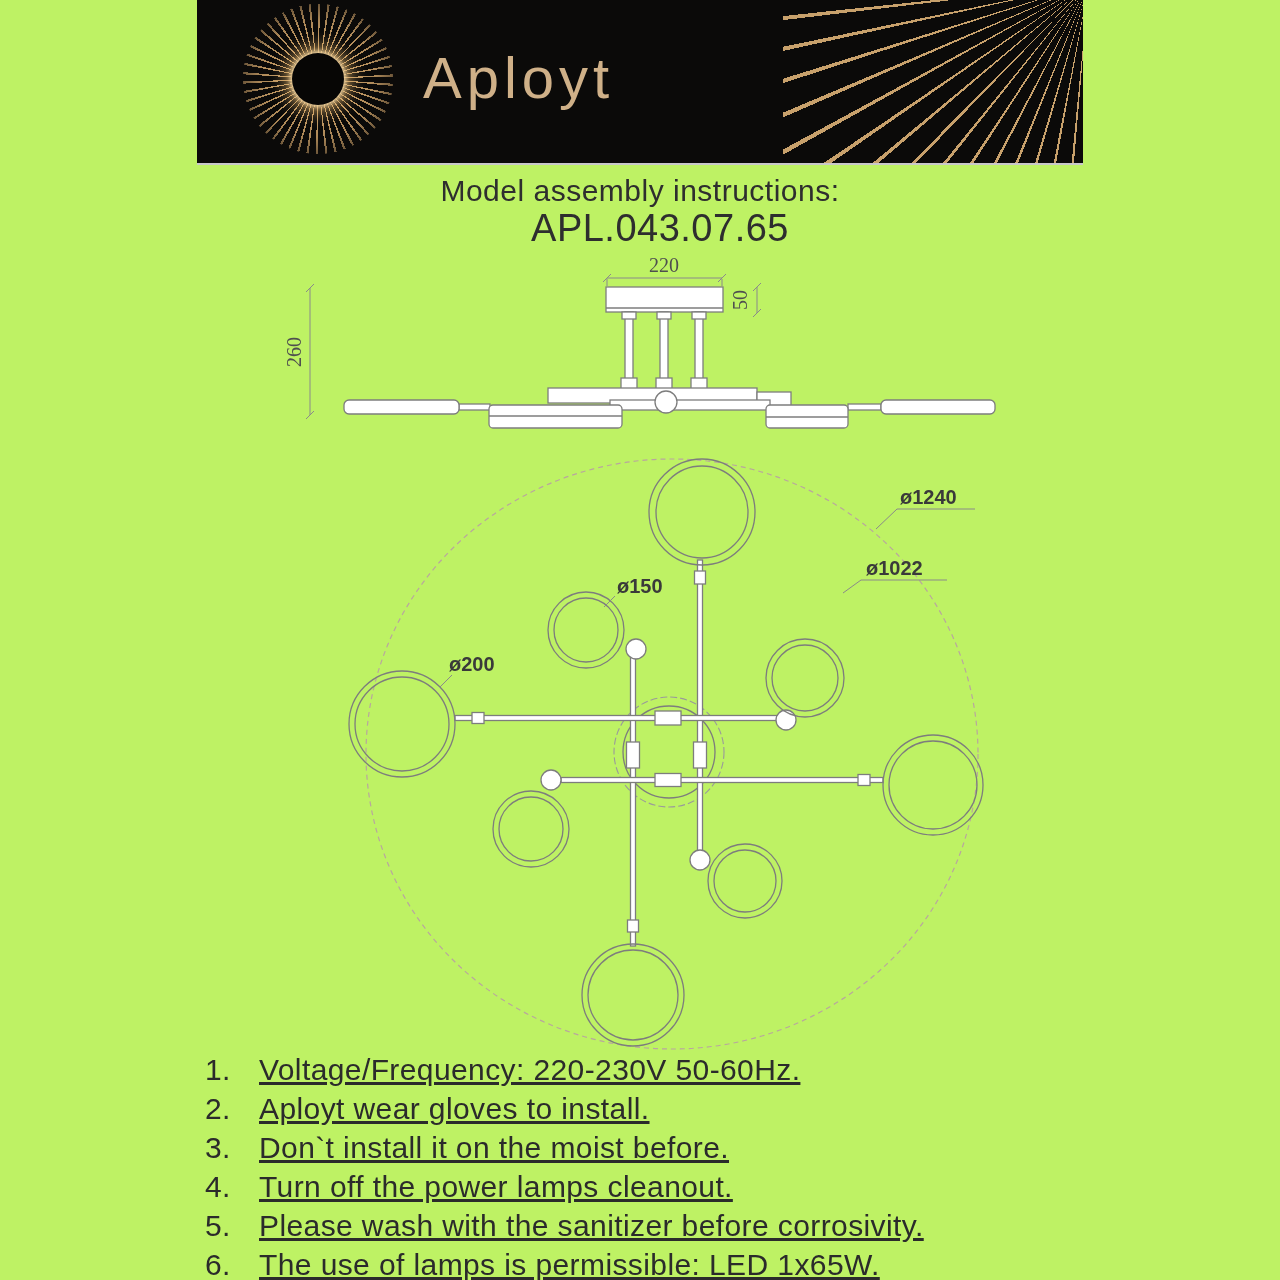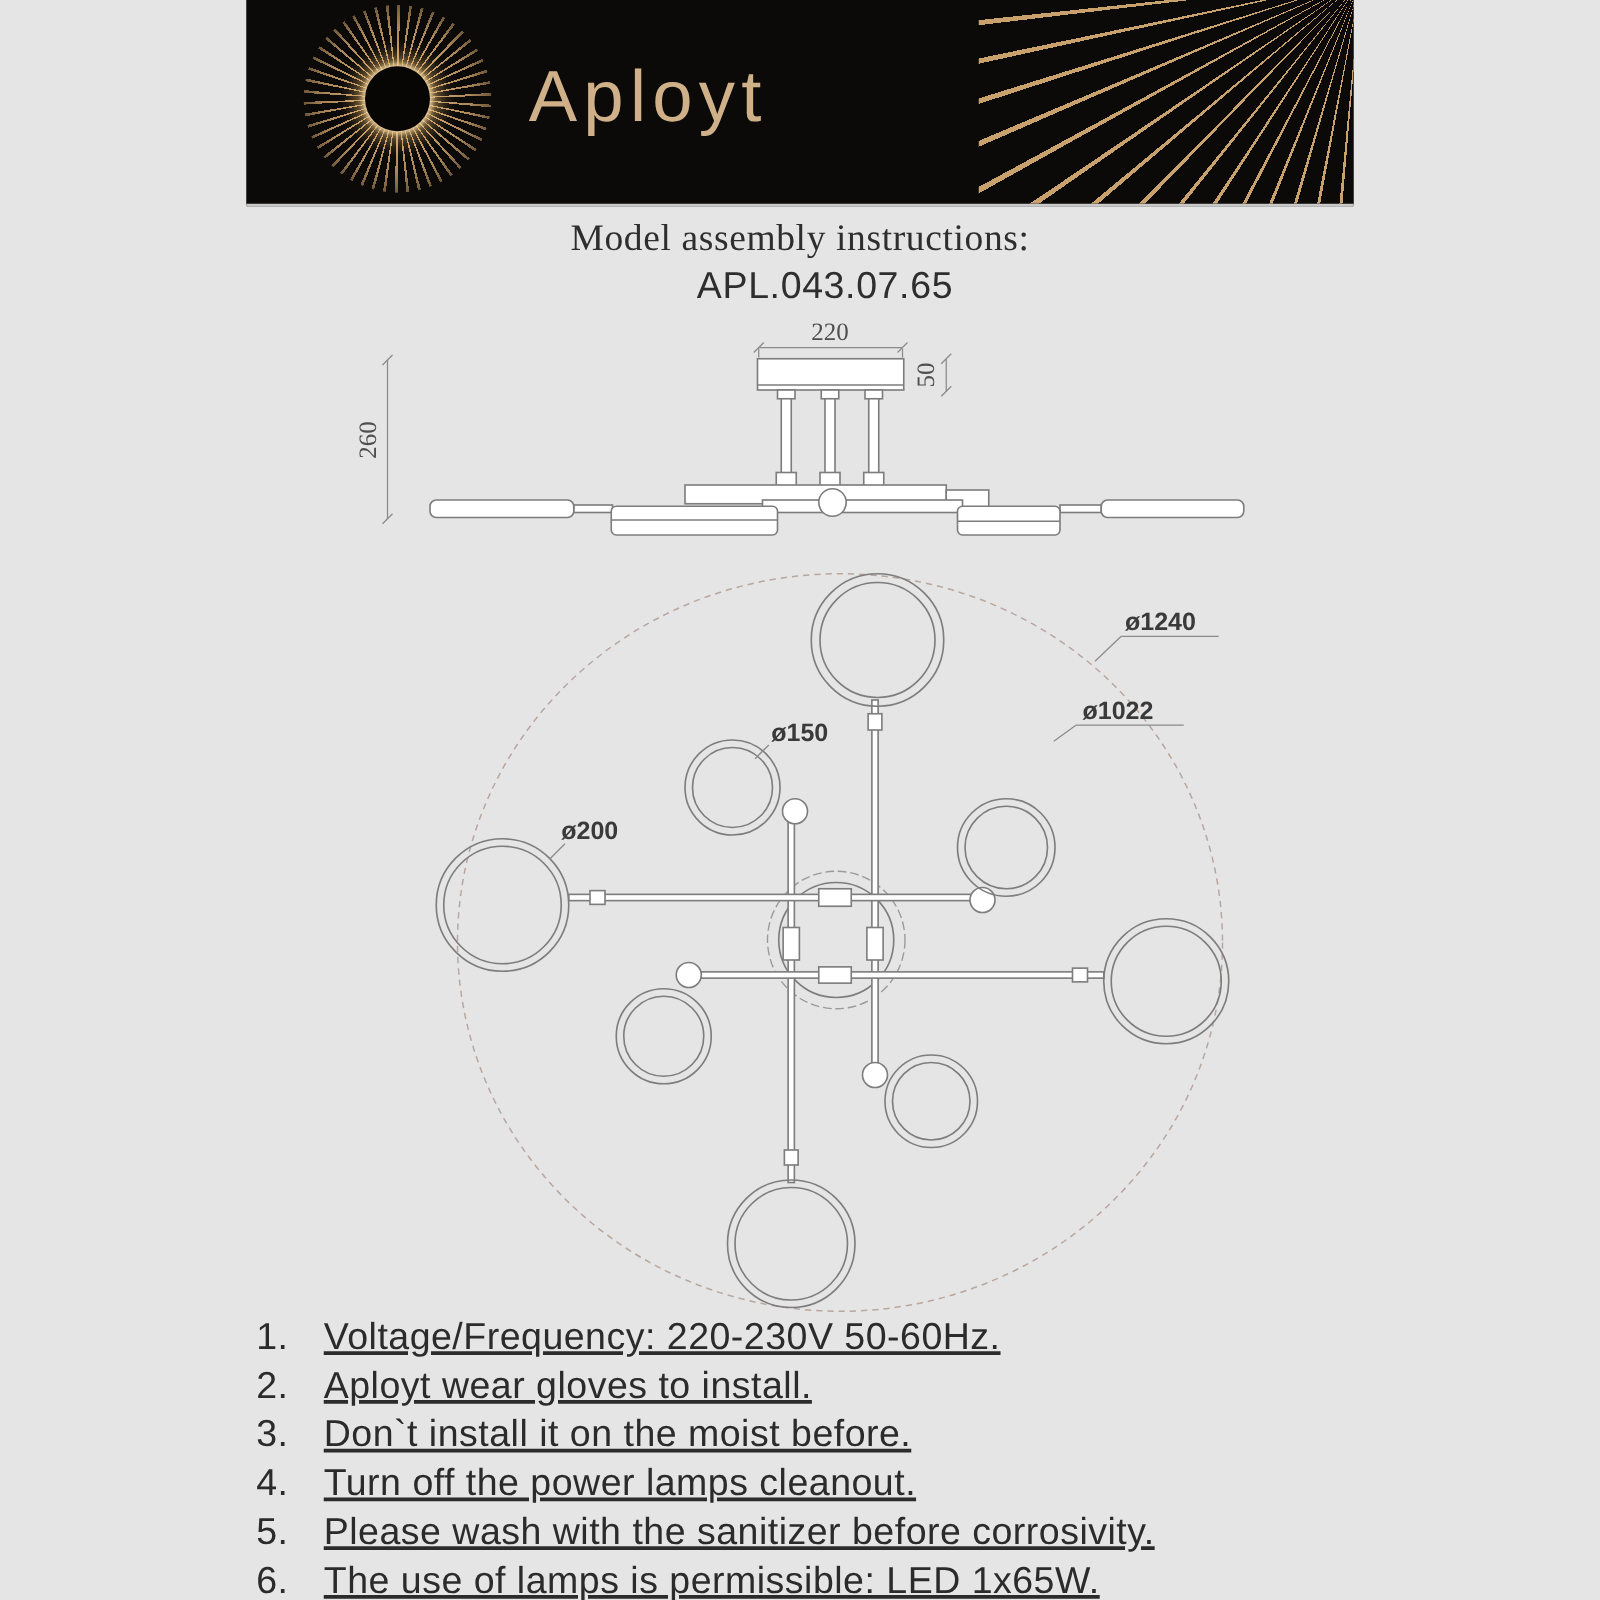--- a/index.html
+++ b/index.html
@@ -1,34 +1,34 @@
 <!DOCTYPE html>
 <html><head>
 <meta charset="utf-8">
 <style>
   html,body{margin:0;padding:0;background:#ffffff;}
-  .page{position:relative;width:1280px;height:1280px;background:#e5e5e5;overflow:hidden;
+  .page{position:relative;width:1280px;height:1280px;background:#bef264;overflow:hidden;
         font-family:"Liberation Sans",sans-serif;}
   
   .banner{position:absolute;left:197px;top:0;width:886px;height:163px;background:#0b0a09;
           border-bottom:2px solid #c9c9c9;overflow:hidden;}
   .burst{position:absolute;left:46px;top:4px;width:150px;height:150px;border-radius:50%;
          background:repeating-conic-gradient(#c79d66 0deg 1.7deg, rgba(11,10,9,0) 1.7deg 7.2deg);}
   .burst-fade{position:absolute;left:46px;top:4px;width:150px;height:150px;border-radius:50%;
          background:radial-gradient(circle at 50% 50%, rgba(11,10,9,0) 0 34%, rgba(11,10,9,.15) 55%, rgba(11,10,9,.9) 92%);}
   .burst-core{position:absolute;left:95px;top:53px;width:52px;height:52px;border-radius:50%;
          background:#070605;box-shadow:0 0 4px 2px #f0d3a0, 0 0 16px 7px rgba(233,186,112,.7);}
   .brand-name{position:absolute;left:226px;top:44px;width:340px;color:#cfb088;
          font-size:58px;letter-spacing:5px;font-family:"Liberation Sans",sans-serif;font-weight:400;}
   .corner-rays{position:absolute;right:0;top:0;width:300px;height:163px;
          background:repeating-conic-gradient(from 140deg at 102% -10%, rgba(210,169,113,.95) 0deg .75deg, rgba(11,10,9,0) .75deg 5.6deg);}
   
   .title-block{position:absolute;left:0;top:172px;width:1280px;text-align:center;color:#2e2e2e;}
-  .title-line1{font-size:30px;letter-spacing:.5px;line-height:38px;font-family:Liberation Serif, serif;}
-  .title-line2{font-size:30px;letter-spacing:.5px;line-height:37px;padding-left:40px;}
+  .title-line1{font-size:30px;letter-spacing:.5px;line-height:38px;}
+  .title-line2{font-size:38px;letter-spacing:.5px;line-height:37px;padding-left:40px;}
   
   svg{position:absolute;overflow:visible;}
   .ln{fill:none;stroke:#7d7d7d;stroke-width:1.3;}
   .lnt{fill:none;stroke:#8a8a8a;stroke-width:1;}
   .fw{fill:#ffffff;stroke:#7d7d7d;stroke-width:1.3;}
   .dash{fill:none;stroke:#b9a69e;stroke-width:1.2;stroke-dasharray:5 4;}
   .cdash{fill:none;stroke:#9a9a9a;stroke-width:1.1;stroke-dasharray:7 3;}
   .dimtxt{fill:#4f4f4f;font-family:"Liberation Serif",serif;font-size:20px;}
   .lbltxt{fill:#3a3a3a;font-family:"Liberation Sans",sans-serif;font-size:20px;font-weight:600;}
   

